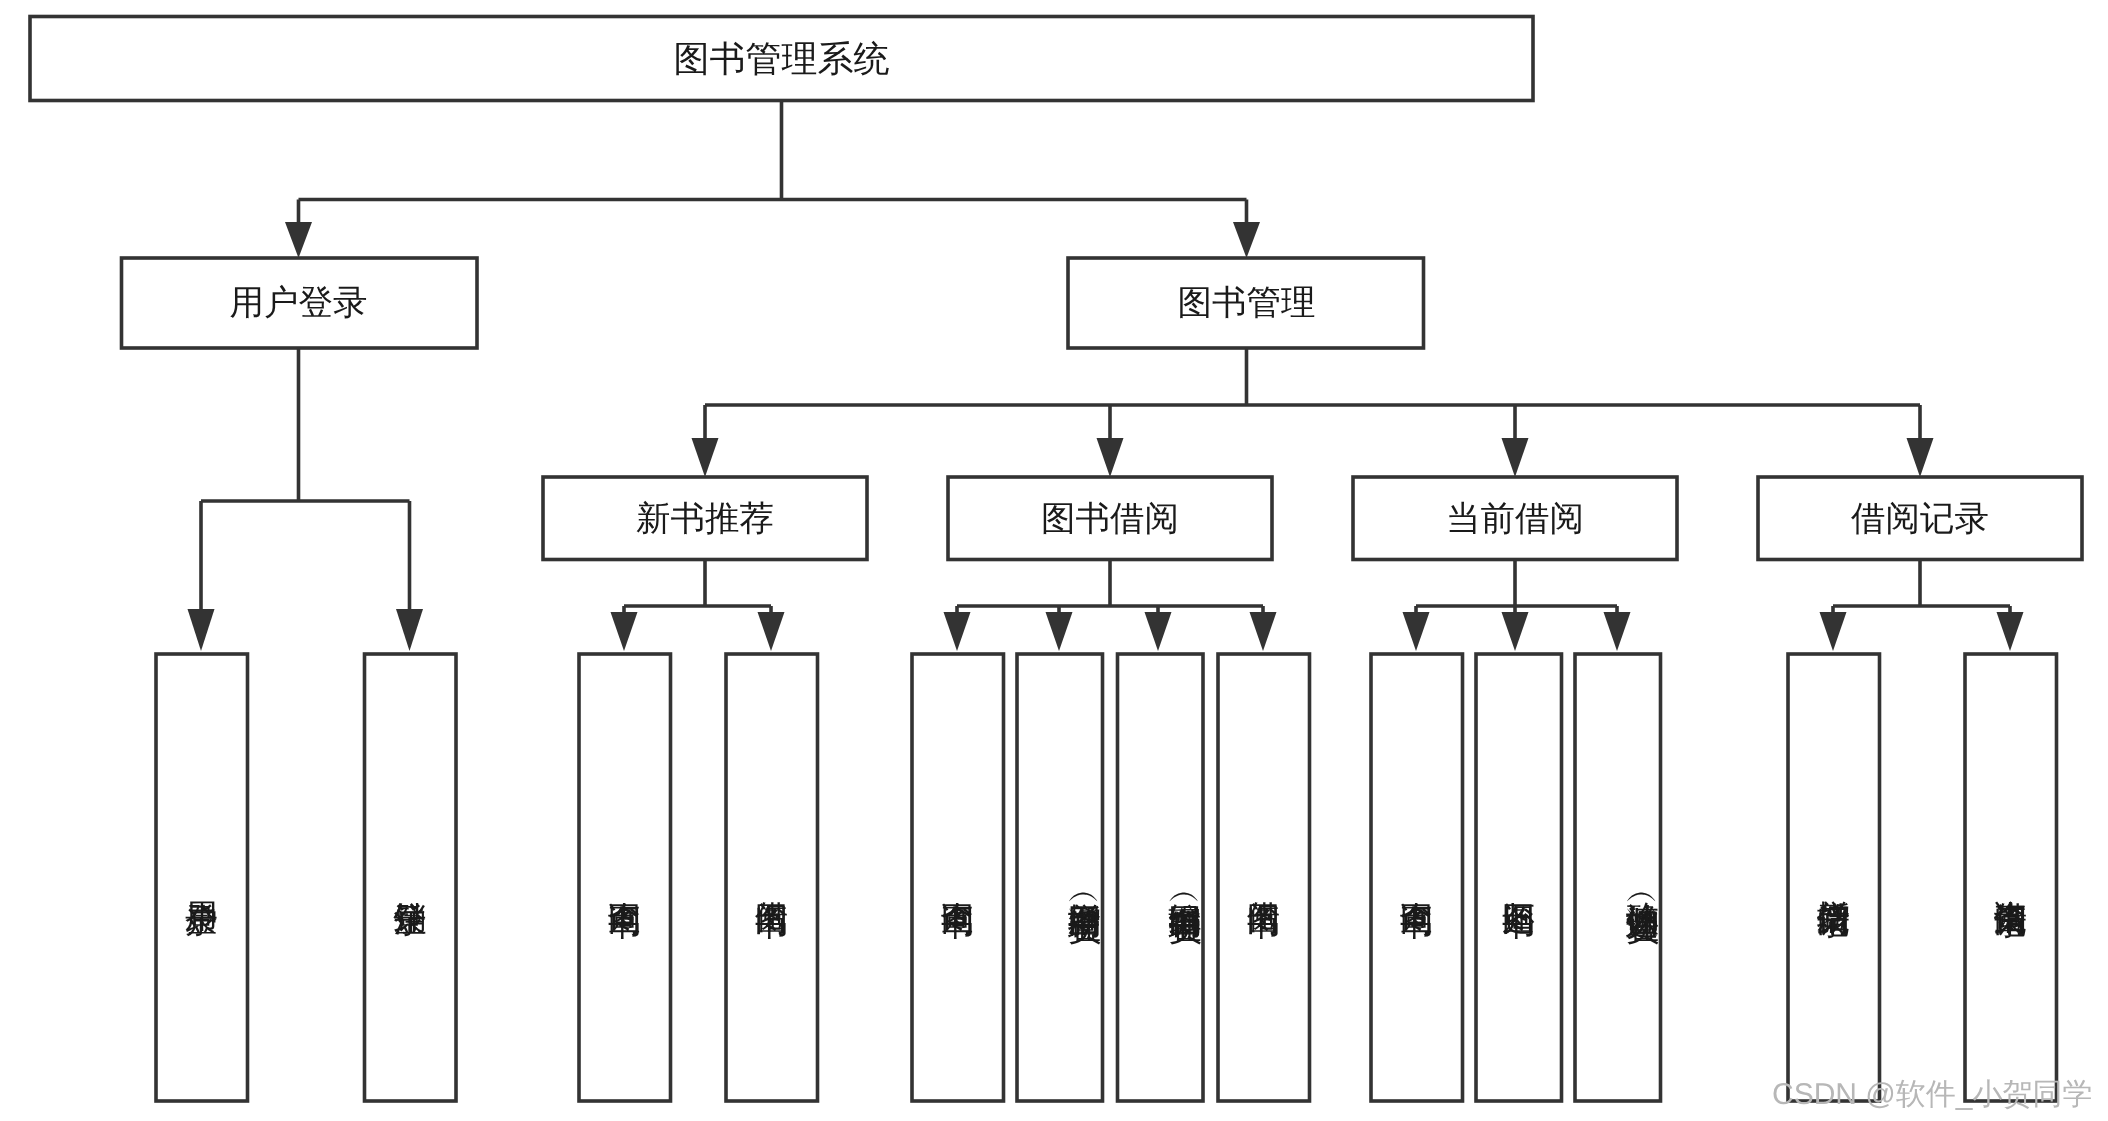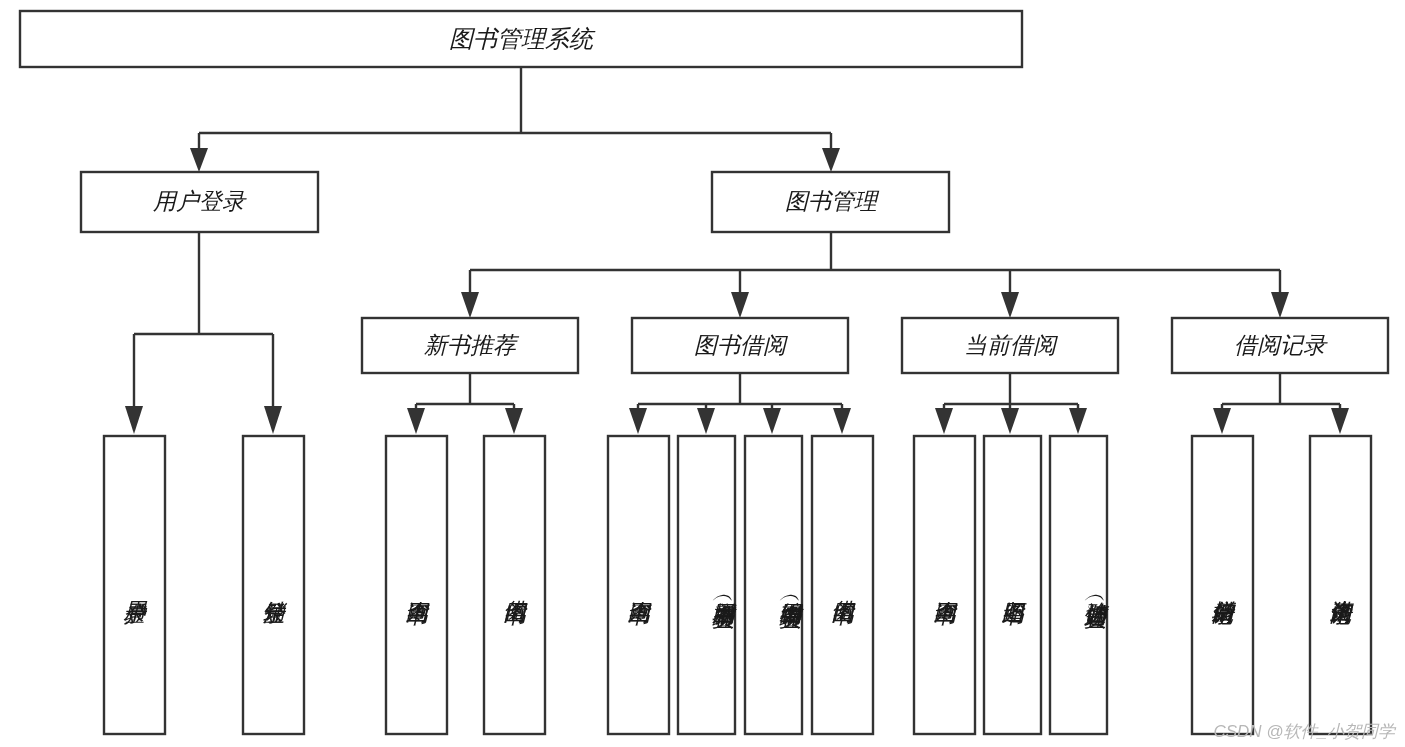--- a/index.html
+++ b/index.html
@@ -10,21 +10,20 @@
   body {
     width: 1405px;
     height: 747px;
     font-family: "Liberation Sans", "DejaVu Sans", sans-serif;
     overflow: hidden;
   }
   #diagram-root {
     position: relative;
     width: 1405px;
     height: 747px;
-    font-style: italic;
   }
   svg.canvas {
     position: absolute;
     left: 0;
     top: 0;
     width: 1405px;
     height: 747px;
   }
   .node-box {
     fill: #ffffff;
@@ -69,21 +68,21 @@
     display: flex;
     align-items: center;
     justify-content: center;
     pointer-events: none;
   }
   .watermark {
     position: absolute;
     right: 10px;
     bottom: 4px;
     font-family: "Liberation Sans", "DejaVu Sans", sans-serif;
-    font-size: 17px;
+    font-size: 20px;
     color: #b7b7b7;
     white-space: nowrap;
     user-select: none;
   }
 </style>
 </head>
 <body>
 
 <div id="diagram-root">
 

